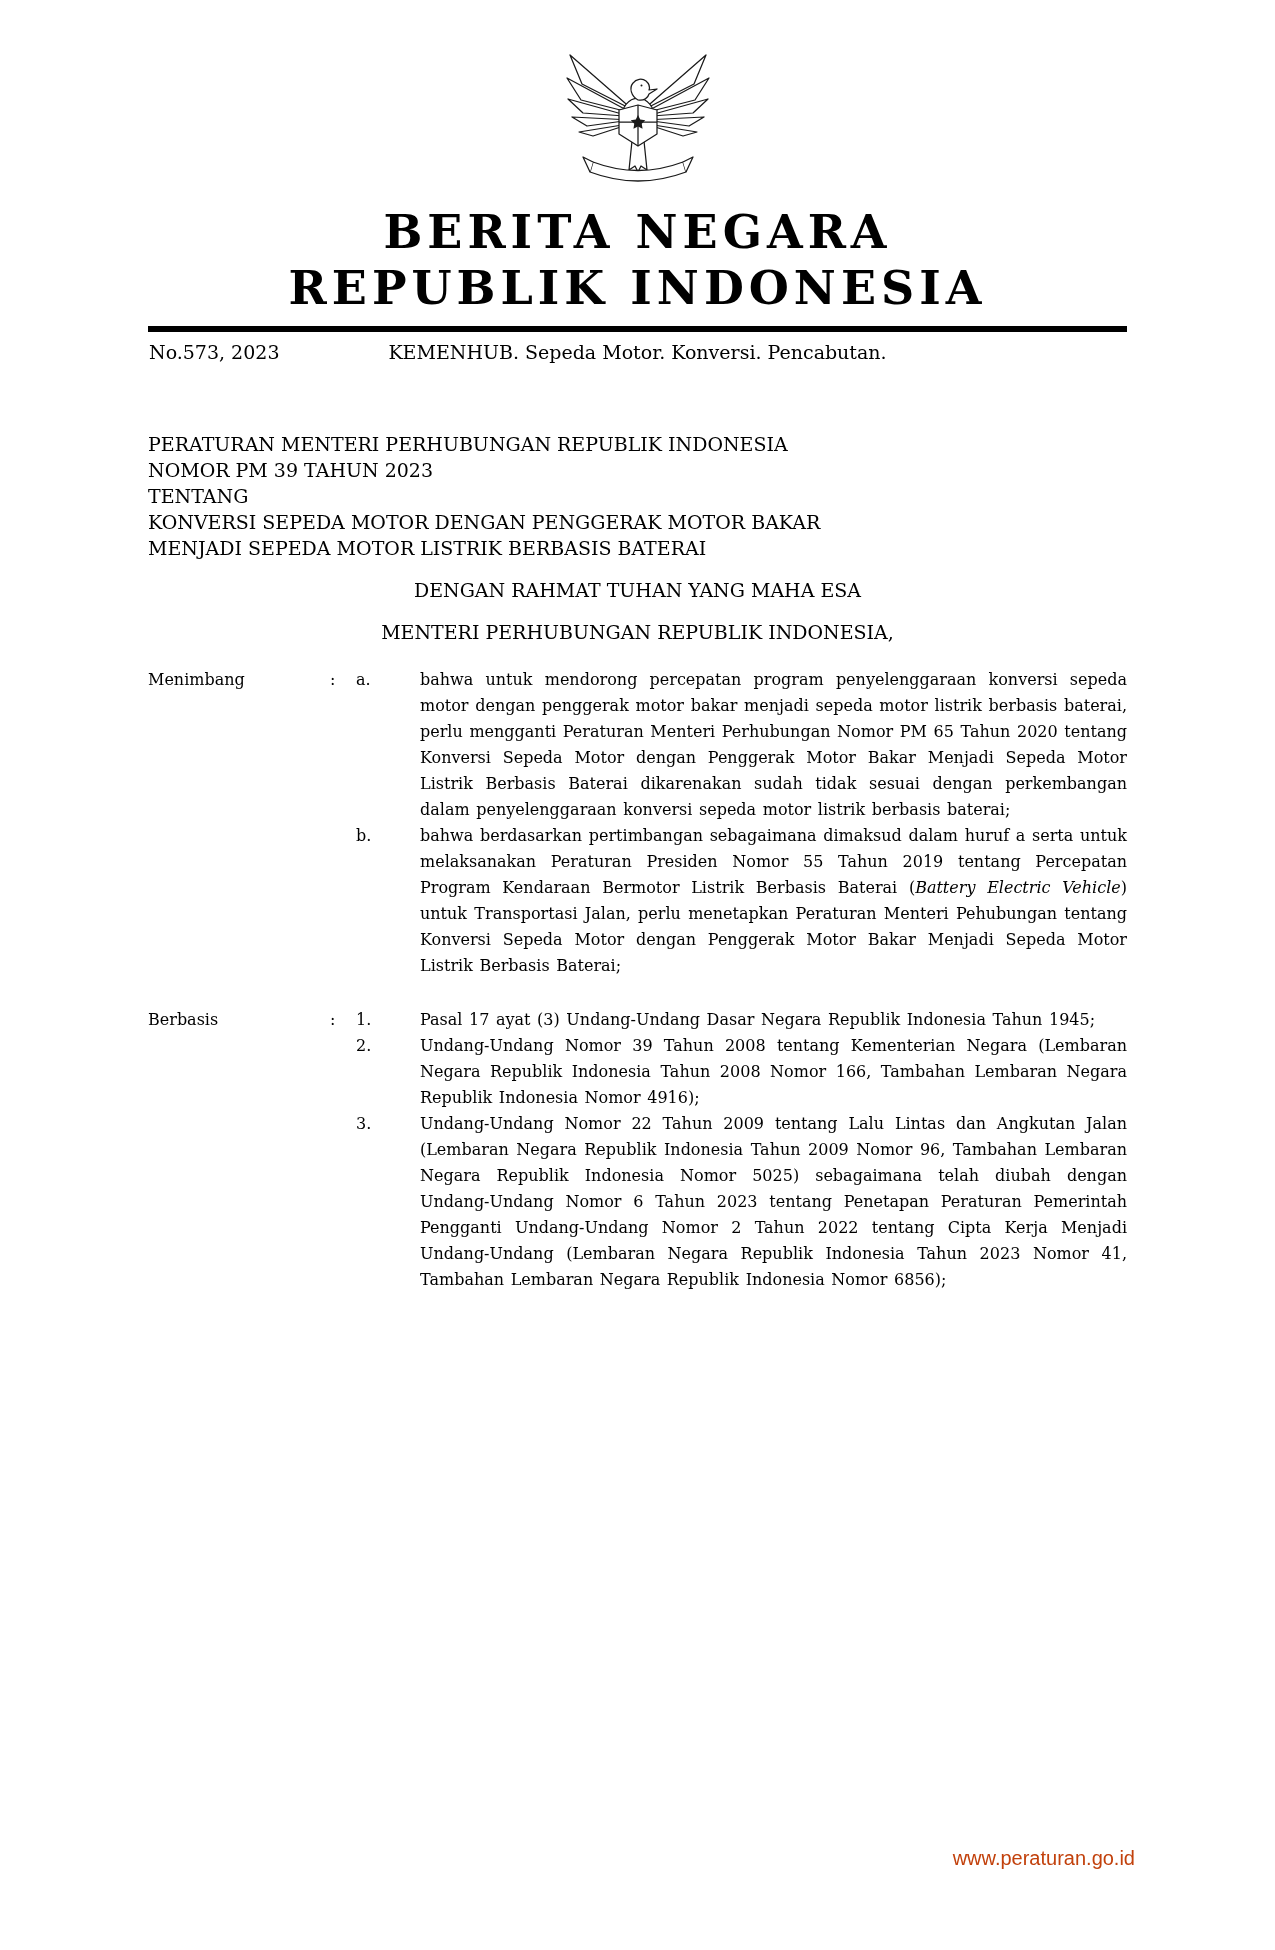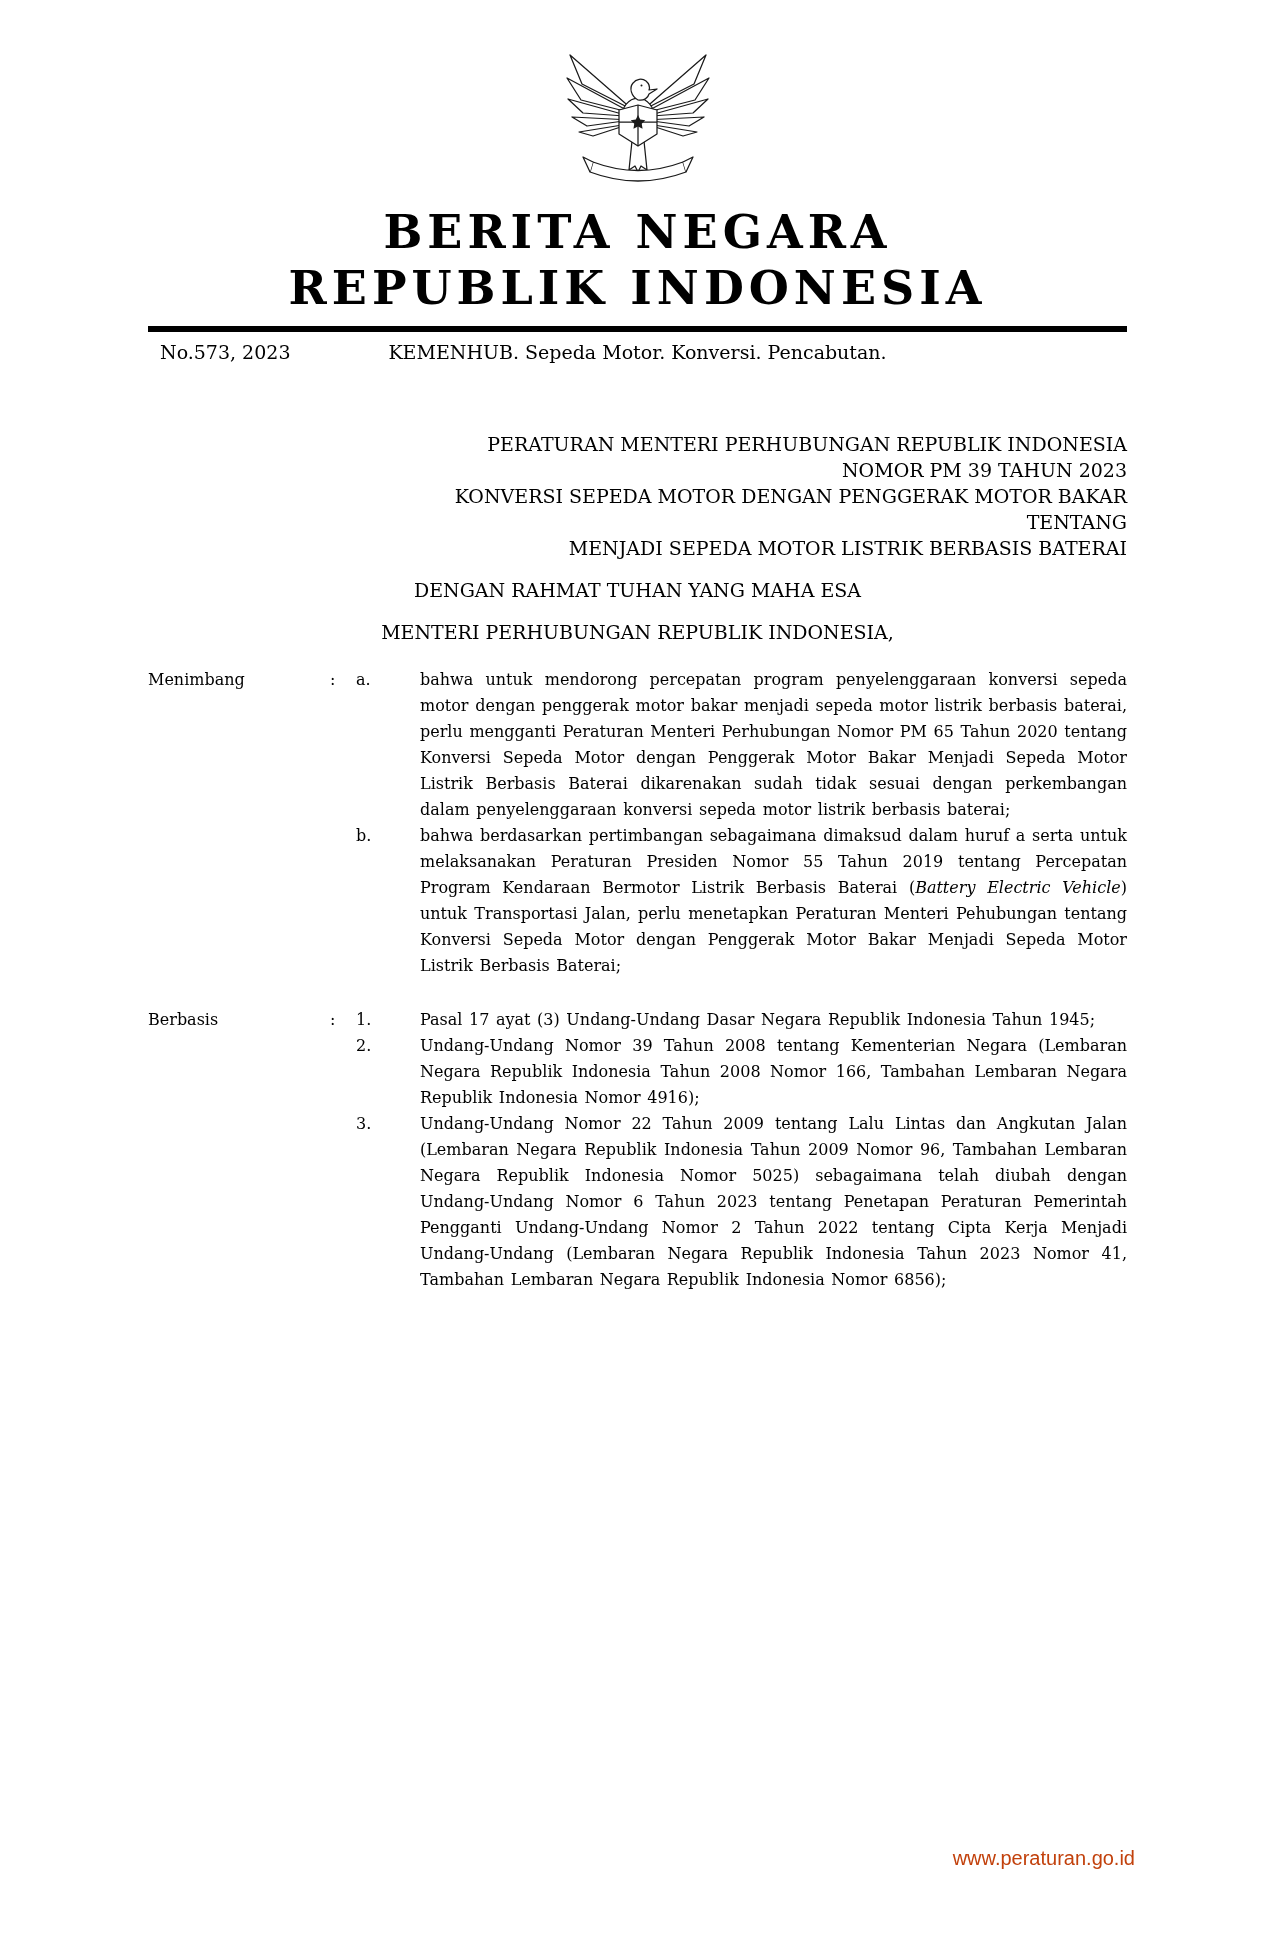--- a/index.html
+++ b/index.html
@@ -26,25 +26,25 @@
     line-height: 1.22;
     font-family: "DejaVu Serif", serif;
   }
   .rule { margin-top: 10px; border-top: 6px solid #000; }
   .issue-line {
     margin-top: 9px;
     position: relative;
     font-size: 19px;
     height: 26px;
   }
-  .issue-no { position: absolute; left: 12px; top: 0; }
+  .issue-no { position: absolute; left: 1px; top: 0; }
   .issue-subject { text-align: center; }
   .title-block {
     margin-top: 64px;
-    text-align: right;
+    text-align: left;
     font-size: 19px;
     line-height: 26px;
   }
   .centered {
     text-align: center;
     font-size: 19px;
     line-height: 26px;
   }
   .invocation { margin-top: 16px; }
   .official { margin-top: 16px; }
@@ -109,22 +109,22 @@
   <div class="rule"></div>
 
   <div class="issue-line">
     <span class="issue-no">No.573, 2023</span>
     <div class="issue-subject">KEMENHUB. Sepeda Motor. Konversi. Pencabutan.</div>
   </div>
 
   <div class="title-block">
     <div>PERATURAN MENTERI PERHUBUNGAN REPUBLIK INDONESIA</div>
     <div>NOMOR PM 39 TAHUN 2023</div>
+    <div>TENTANG</div>
     <div>KONVERSI SEPEDA MOTOR DENGAN PENGGERAK MOTOR BAKAR</div>
-    <div>TENTANG</div>
     <div>MENJADI SEPEDA MOTOR LISTRIK BERBASIS BATERAI</div>
   </div>
 
   <div class="centered invocation">DENGAN RAHMAT TUHAN YANG MAHA ESA</div>
   <div class="centered official">MENTERI PERHUBUNGAN REPUBLIK INDONESIA,</div>
 
   <div class="sections">
       <div class="section">
         <div class="clause-row">
           <div class="col-label">Menimbang</div>

